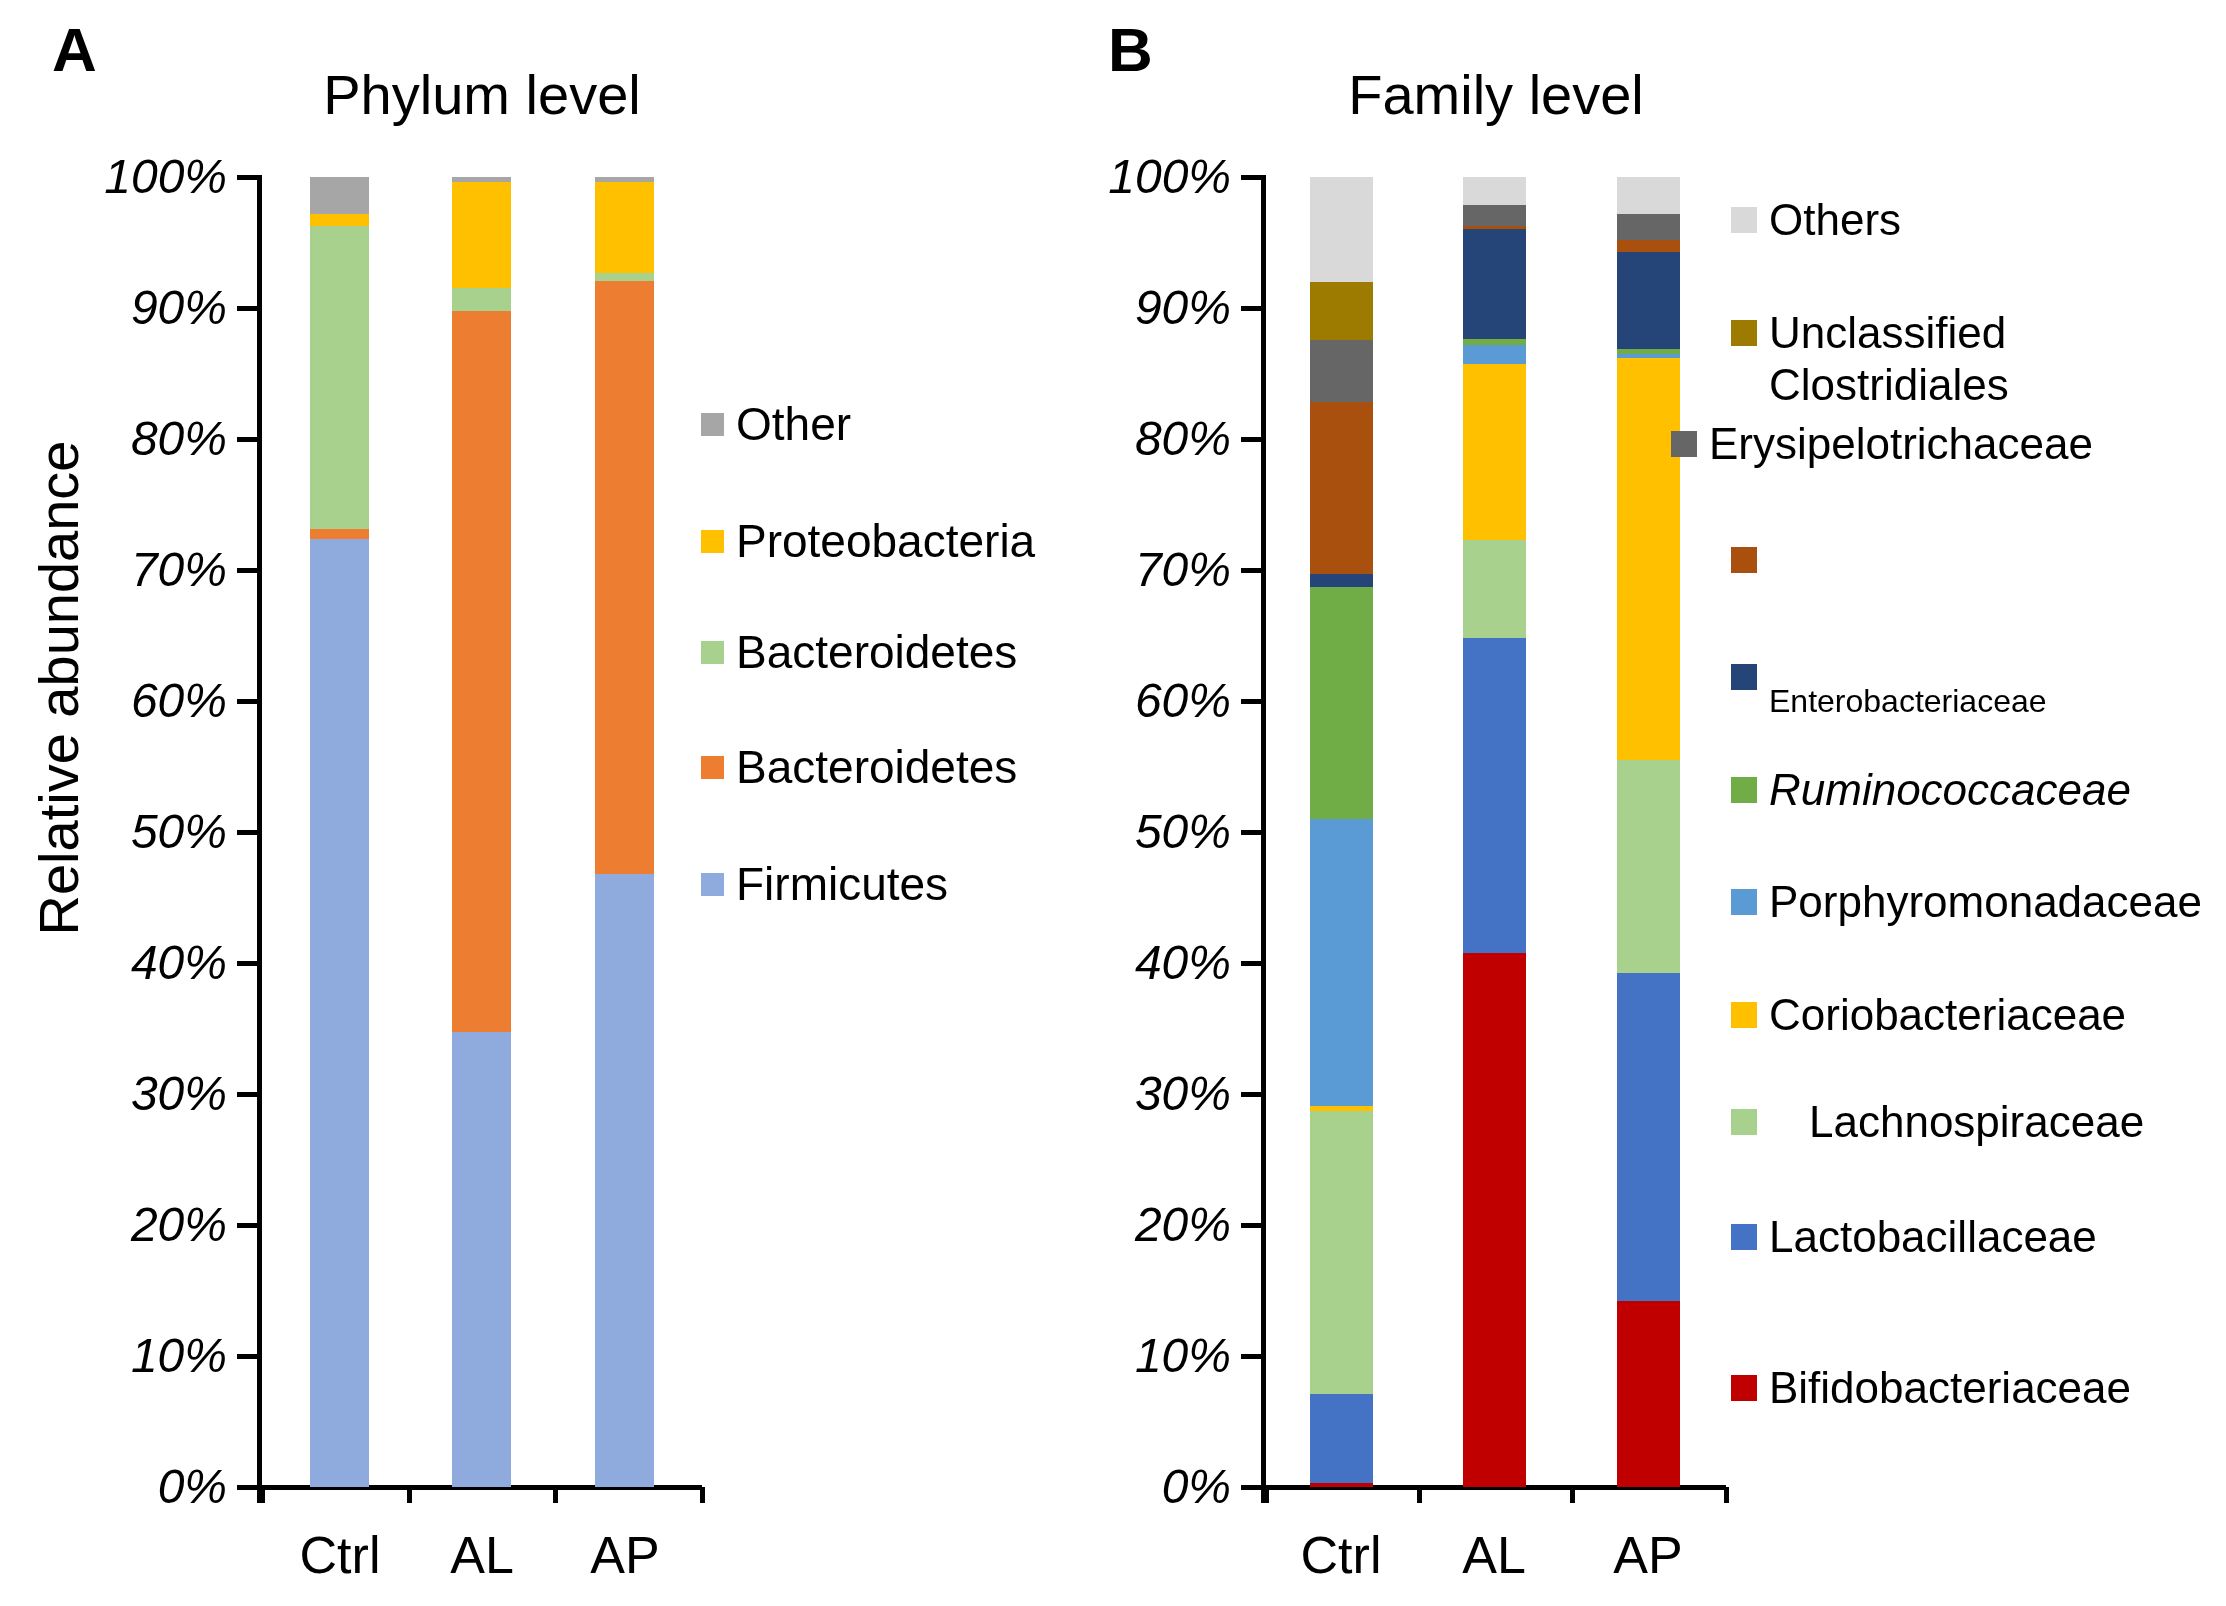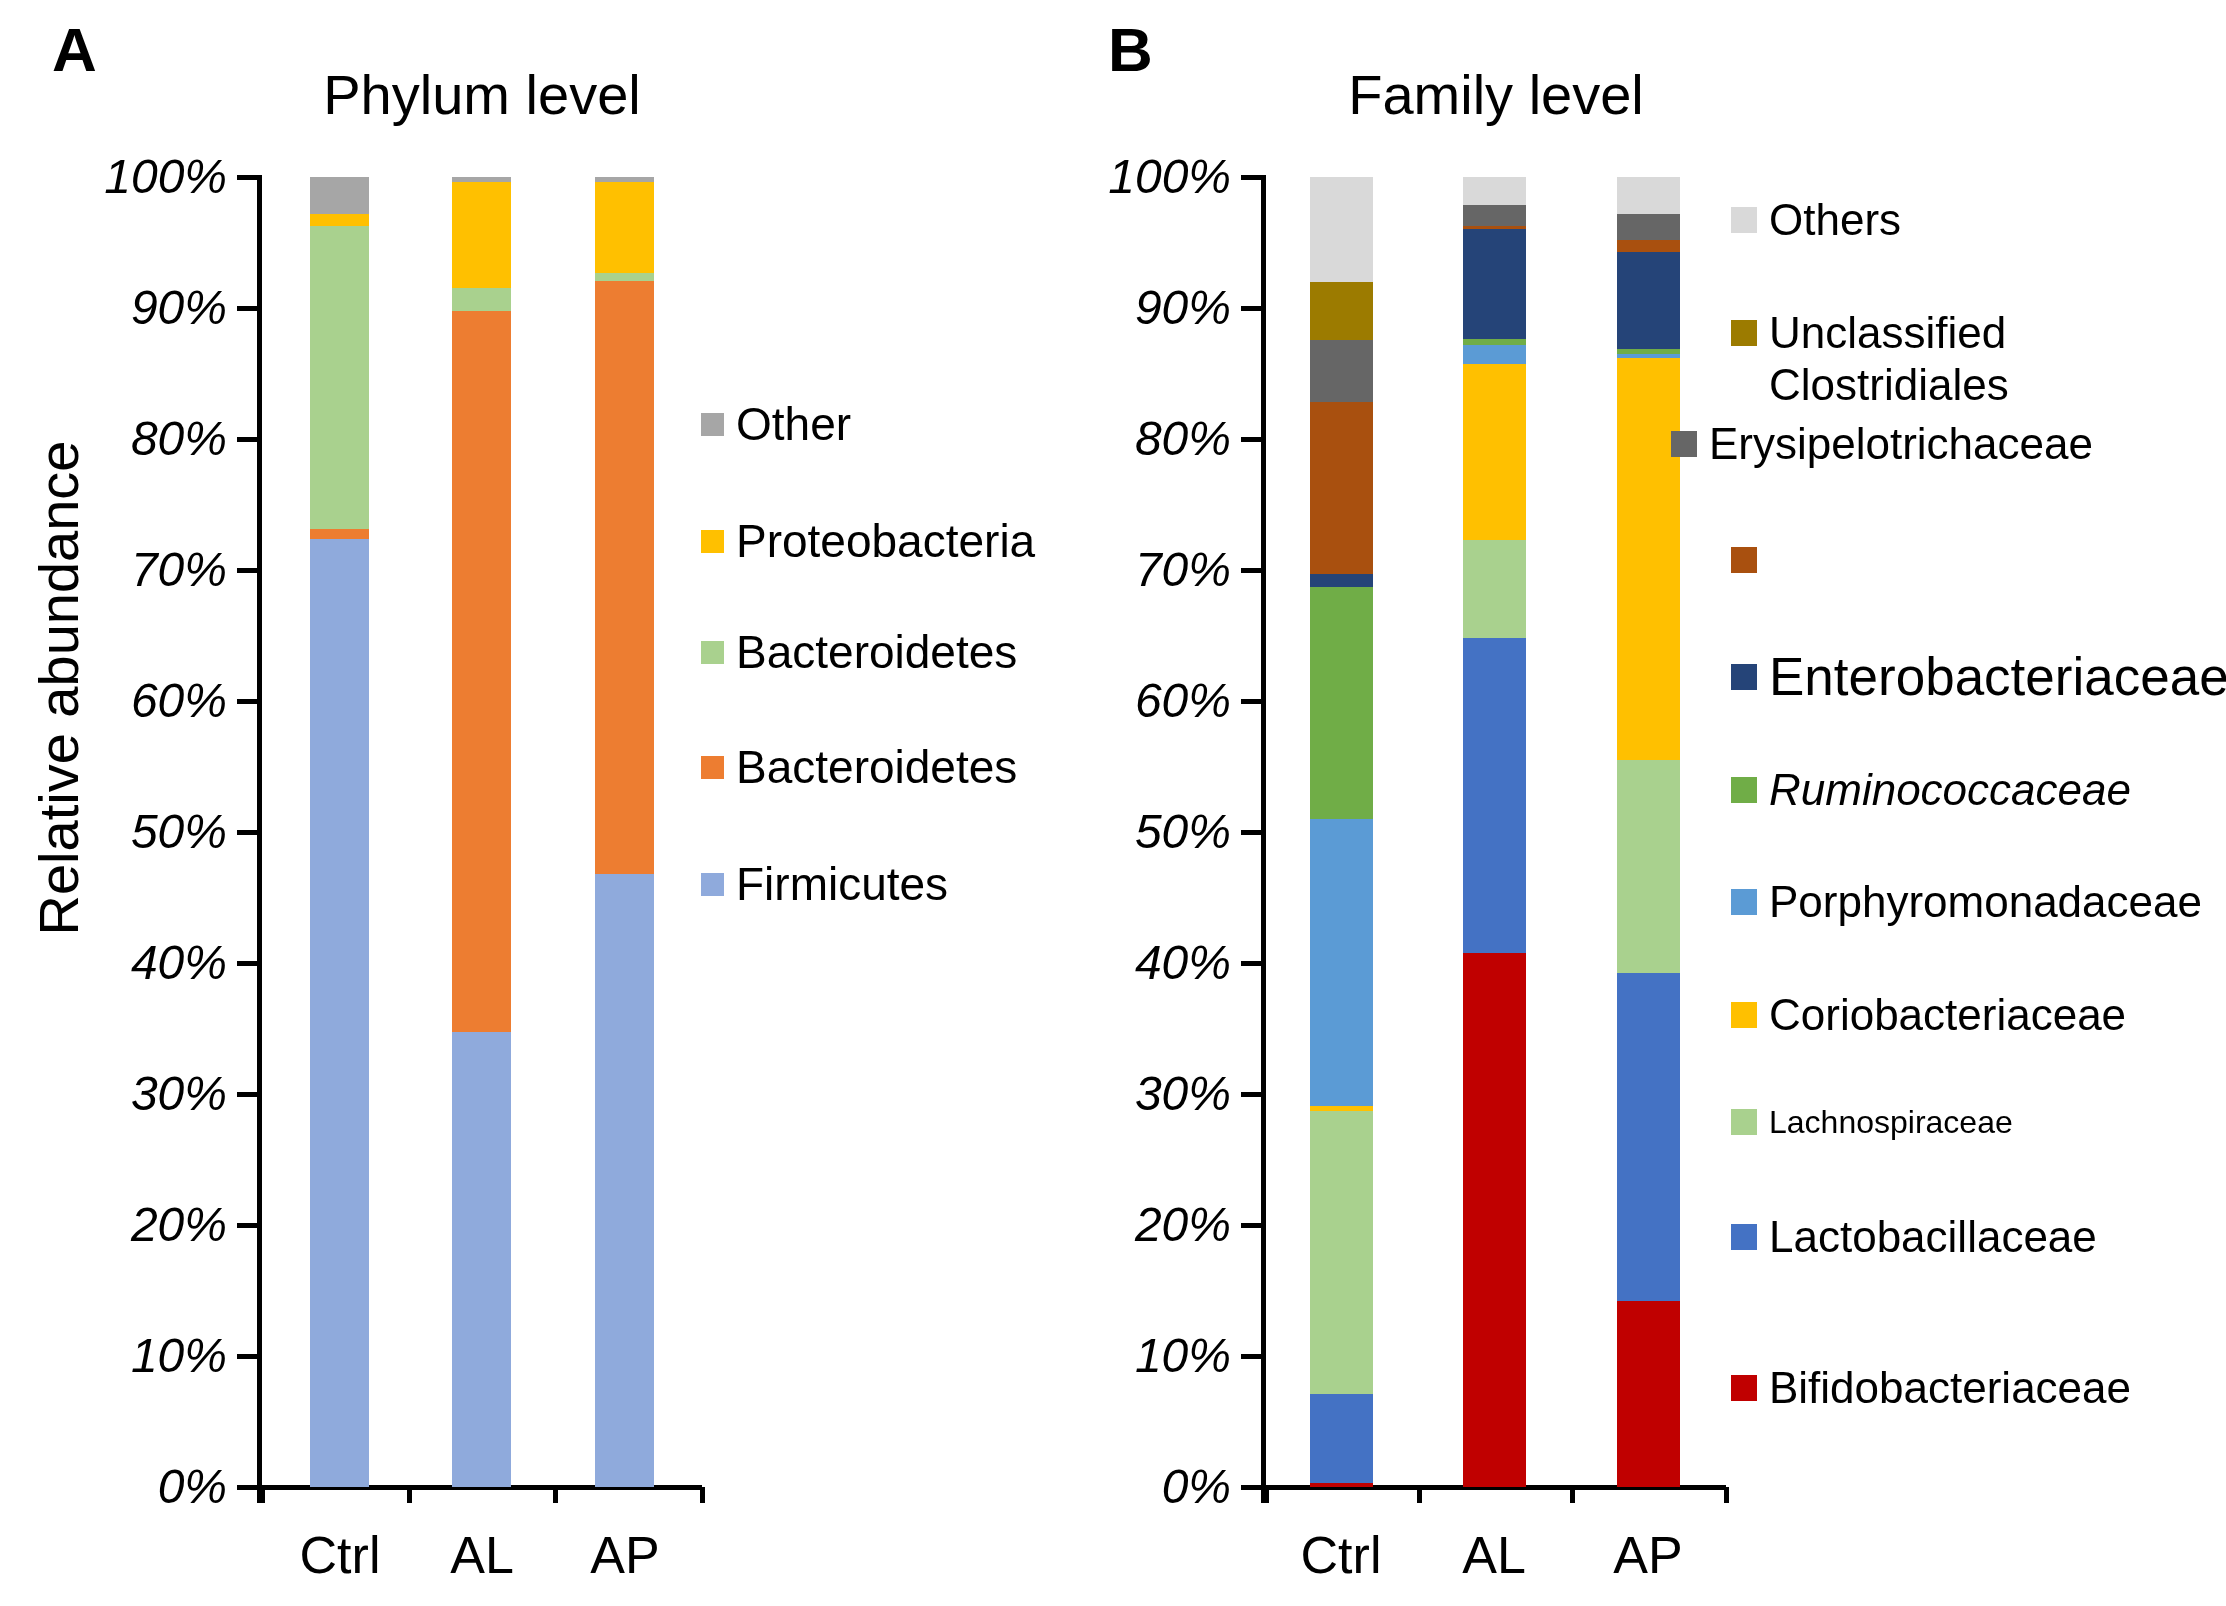--- a/index.html
+++ b/index.html
@@ -198,37 +198,37 @@
       </div>
       <div class="legend-item" style="left: 1671px; top: 418px;">
         <span class="legend-swatch" style="width: 26px; height: 26px; background: rgb(102, 102, 102); margin-top: 13px; margin-right: 12px;"></span>
         <span class="legend-label" style="font-size: 44px; line-height: 52px; max-width: 450px; display: inline-block;">Erysipelotrichaceae</span>
       </div>
       <div class="legend-item" style="left: 1731px; top: 534px;">
         <span class="legend-swatch" style="width: 26px; height: 26px; background: rgb(169, 80, 15); margin-top: 13px; margin-right: 12px;"></span>
       </div>
       <div class="legend-item" style="left: 1731px; top: 651px;">
         <span class="legend-swatch" style="width: 26px; height: 26px; background: rgb(37, 68, 120); margin-top: 13px; margin-right: 12px;"></span>
-        <span class="legend-label" style="font-size: 53px; line-height: 52px; max-width: 450px; display: inline-block;">Enterobacteriaceae</span>
+        <span class="legend-label" style="font-size: 32px; line-height: 52px; max-width: 450px; display: inline-block; margin-top: 24px;">Enterobacteriaceae</span>
       </div>
       <div class="legend-item" style="left: 1731px; top: 764px;">
         <span class="legend-swatch" style="width: 26px; height: 26px; background: rgb(112, 173, 71); margin-top: 13px; margin-right: 12px;"></span>
         <span class="legend-label" style="font-size: 44px; line-height: 52px; max-width: 450px; display: inline-block; font-style: italic;">Ruminococcaceae</span>
       </div>
       <div class="legend-item" style="left: 1731px; top: 876px;">
         <span class="legend-swatch" style="width: 26px; height: 26px; background: rgb(91, 155, 213); margin-top: 13px; margin-right: 12px;"></span>
         <span class="legend-label" style="font-size: 44px; line-height: 52px; max-width: 450px; display: inline-block;">Porphyromonadaceae</span>
       </div>
       <div class="legend-item" style="left: 1731px; top: 989px;">
         <span class="legend-swatch" style="width: 26px; height: 26px; background: rgb(255, 192, 0); margin-top: 13px; margin-right: 12px;"></span>
         <span class="legend-label" style="font-size: 44px; line-height: 52px; max-width: 450px; display: inline-block;">Coriobacteriaceae</span>
       </div>
       <div class="legend-item" style="left: 1731px; top: 1096px;">
         <span class="legend-swatch" style="width: 26px; height: 26px; background: rgb(169, 209, 142); margin-top: 13px; margin-right: 12px;"></span>
-        <span class="legend-label" style="font-size: 32px; line-height: 52px; max-width: 450px; display: inline-block;">Lachnospiraceae</span>
+        <span class="legend-label" style="font-size: 44px; line-height: 52px; max-width: 450px; display: inline-block; margin-left: 40px;">Lachnospiraceae</span>
       </div>
       <div class="legend-item" style="left: 1731px; top: 1211px;">
         <span class="legend-swatch" style="width: 26px; height: 26px; background: rgb(68, 114, 196); margin-top: 13px; margin-right: 12px;"></span>
         <span class="legend-label" style="font-size: 44px; line-height: 52px; max-width: 450px; display: inline-block;">Lactobacillaceae</span>
       </div>
       <div class="legend-item" style="left: 1731px; top: 1322px; margin-top: 40px;">
         <span class="legend-swatch" style="width: 26px; height: 26px; background: rgb(192, 0, 0); margin-top: 13px; margin-right: 12px;"></span>
         <span class="legend-label" style="font-size: 44px; line-height: 52px; max-width: 450px; display: inline-block;">Bifidobacteriaceae</span>
       </div>
     </div>

